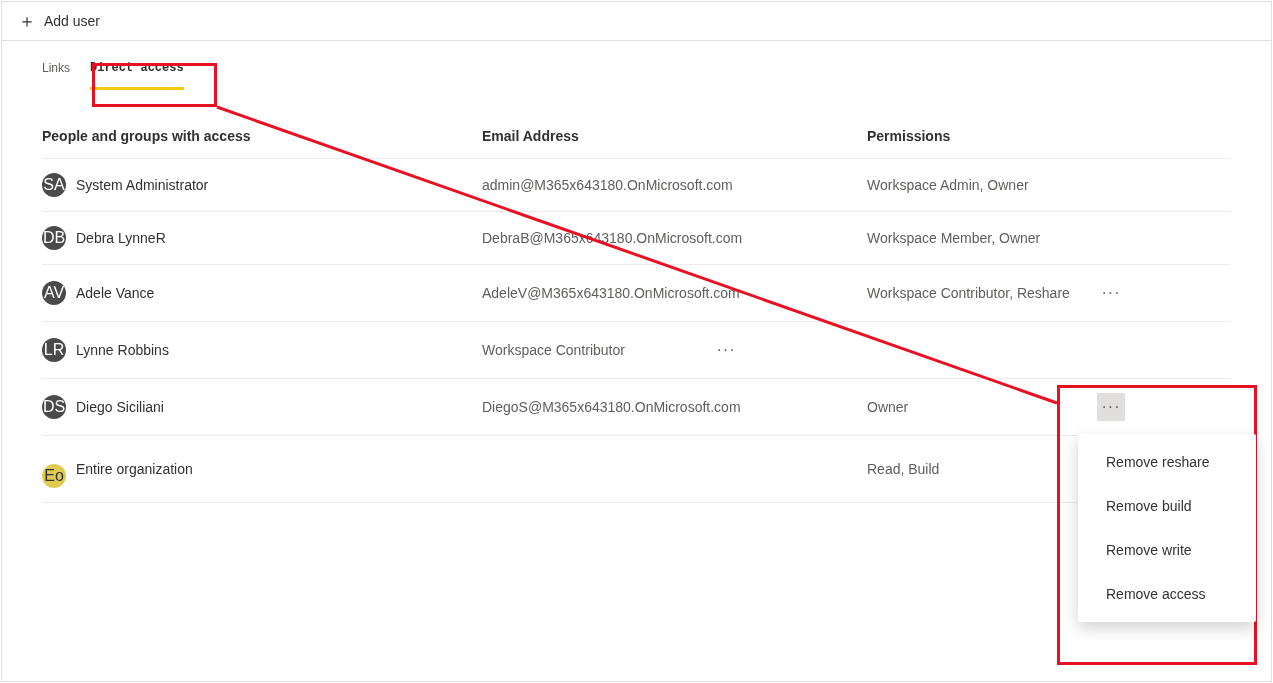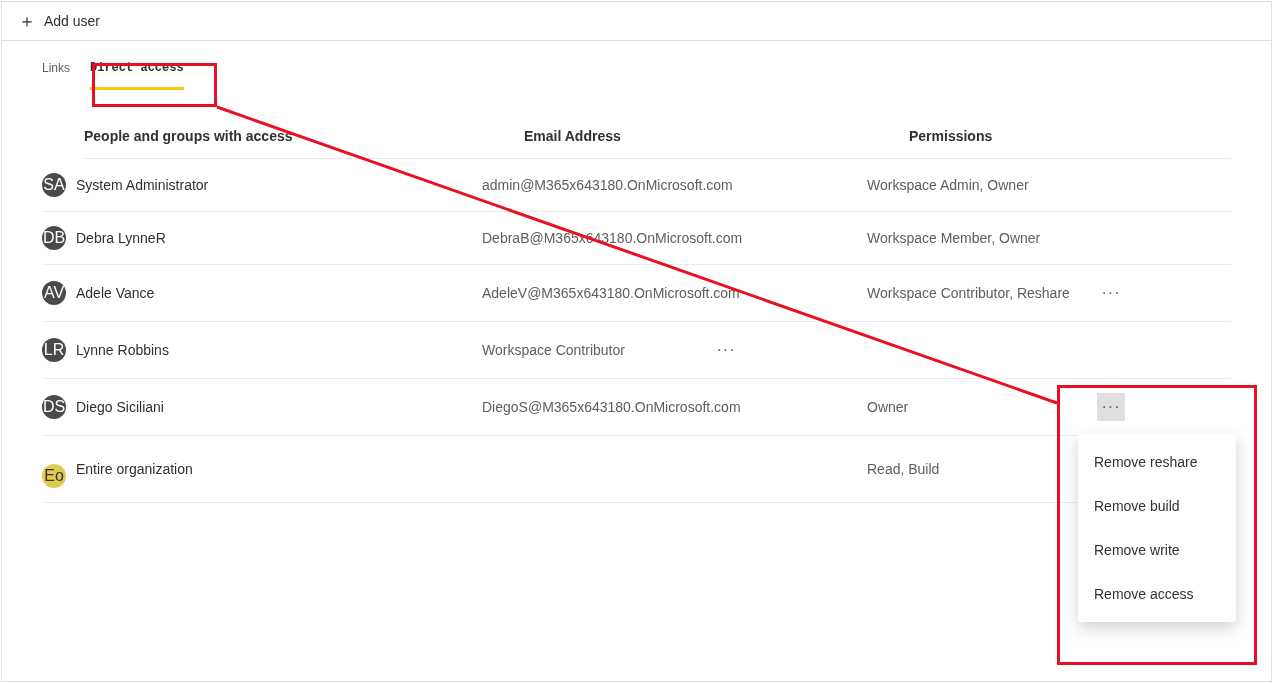--- a/index.html
+++ b/index.html
@@ -84,21 +84,20 @@
     pointer-events: none;
   }
   .table {
     padding: 0 40px;
     margin-top: 28px;
   }
   .thead {
     display: flex;
     padding: 10px 0 14px 0;
     border-bottom: 1px solid #edebe9;
-    margin-left: 42px;
   }
   .th { font-weight: 600; color: #323130; }
   .col-name { width: 440px; }
   .col-email { width: 385px; }
   .col-perm { width: 230px; }
   .col-act { width: 60px; text-align: center; }
   .trow {
     display: flex;
     align-items: center;
     padding: 14px 0;
@@ -133,25 +132,25 @@
     cursor: pointer;
     color: #605e5c;
     font-size: 16px;
     letter-spacing: 1px;
   }
   .more.active { background: #e1dfdd; }
   .context-menu {
     position: absolute;
     left: 1076px;
     top: 432px;
-    width: 158px;
+    width: 178px;
     background: #fff;
     box-shadow: 0 6px 16px rgba(0,0,0,0.18);
     border-radius: 2px;
-    padding: 6px 0;
+    padding: 6px 12px;
     z-index: 10;
   }
   .menu-item {
     padding: 14px 16px;
     cursor: pointer;
     color: #323130;
     font-size: 14px;
   }
 </style>
 </head>

